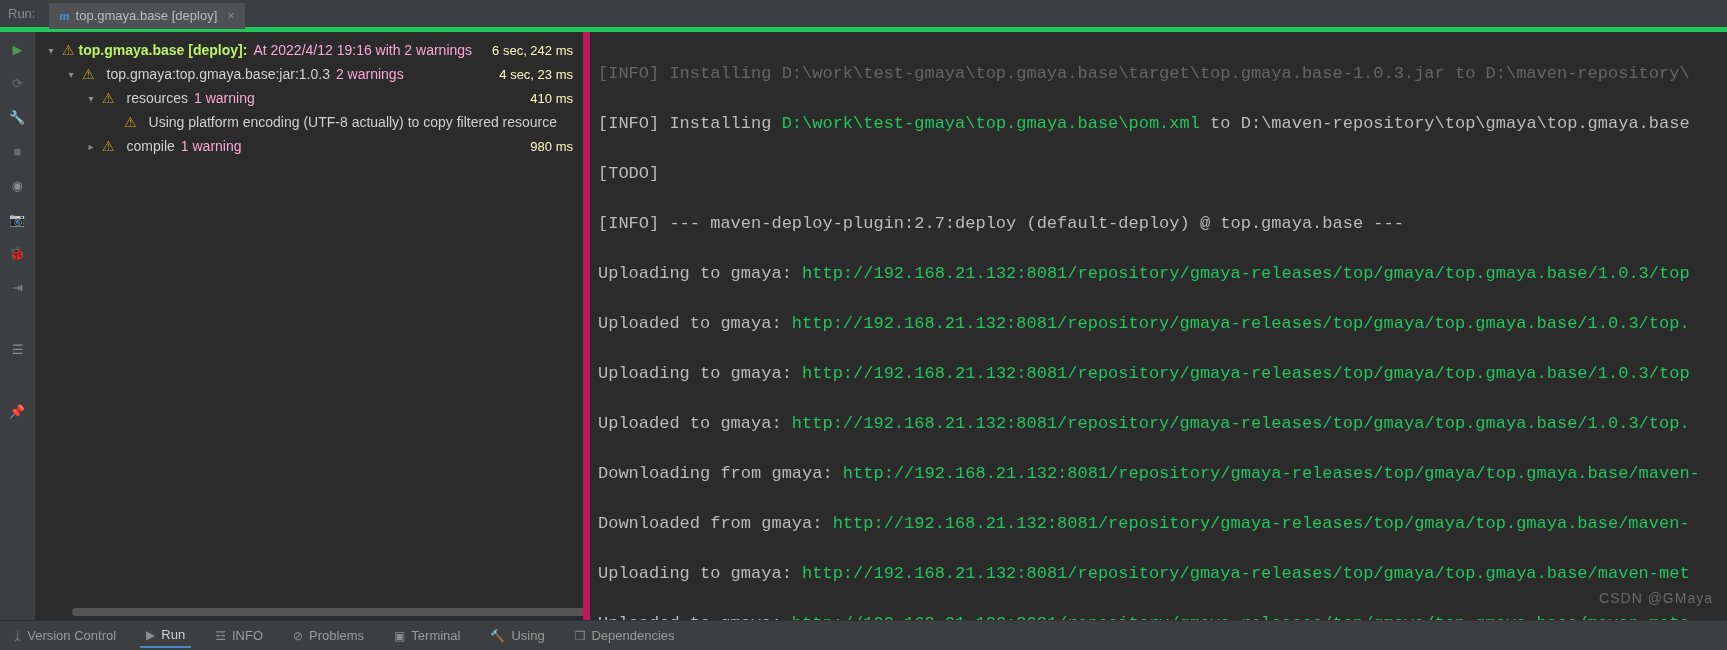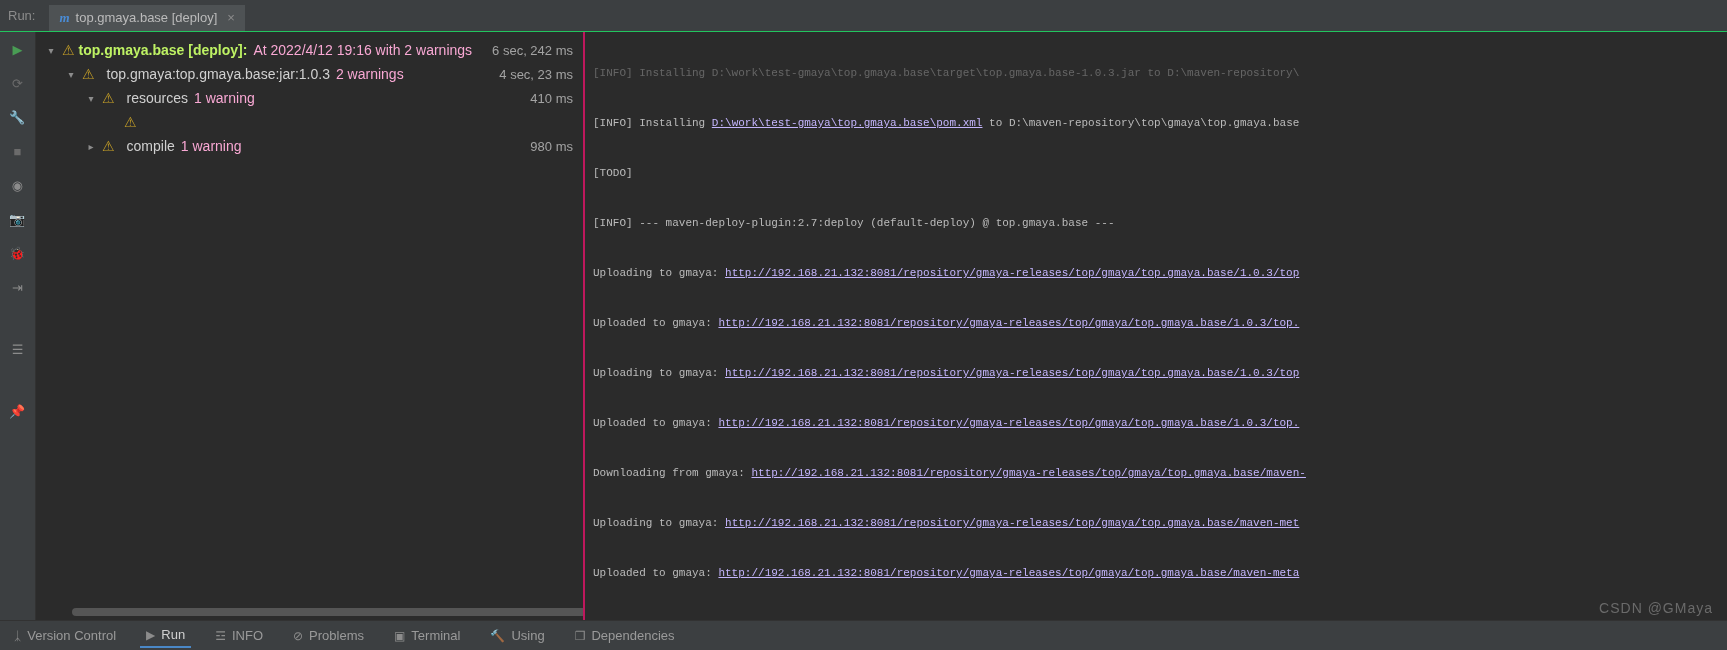--- a/index.html
+++ b/index.html
@@ -1,41 +1,41 @@
 <!DOCTYPE html>
 <html><head>
 <meta charset="utf-8">
 <style>
 * { margin:0; padding:0; box-sizing:border-box; }
 body { background:#2b2b2b; font-family:'Segoe UI',Arial,sans-serif; font-size:13px; color:#bbbbbb; width:1727px; height:650px; overflow:hidden; position:relative; }
-.top-bar { height:32px; display:flex; align-items:center; background:#3c3f41; border-bottom:1px solid #22c55e; padding-left:8px; }
+.top-bar { height:32px; display:flex; align-items:center; background:#3c3f41; border-bottom:5px solid #22c55e; padding-left:8px; }
 .run-label { color:#8c8c8c; margin-right:14px; }
 .tab { display:flex; align-items:center; gap:6px; padding:4px 10px; background:#4e5254; height:26px; margin-top:4px; }
 .tab .m-icon { color:#4a8cd6; font-style:italic; font-weight:bold; font-family:serif; }
 .tab-close { color:#8c8c8c; cursor:pointer; margin-left:4px; }
 .main { display:flex; height:calc(100% - 32px - 30px); }
 .left-gutter { width:36px; background:#3c3f41; display:flex; flex-direction:column; align-items:center; padding-top:8px; gap:16px; border-right:1px solid #323232; }
 .gutter-icon { width:18px; height:18px; display:flex; align-items:center; justify-content:center; color:#8c8c8c; cursor:pointer; }
 .gutter-icon.play { color:#499c54; }
 .gutter-sep { height:12px; }
 .tree-panel { width:547px; background:#2b2b2b; overflow:hidden; position:relative; padding-top:6px; }
 .tree-row { display:flex; align-items:center; height:24px; padding-right:10px; white-space:nowrap; font-size:14px; }
 .tree-row .chev { width:14px; color:#8c8c8c; font-size:10px; text-align:center; cursor:pointer; }
 .warn-icon { color:#c9a227; margin:0 4px; }
 .tree-main { color:#d0d0d0;padding-left:8px; }
 .tree-bold { font-weight:bold; color:#bef264; }
 .tree-sub { color:#f9a8d4; margin-left:6px; }
-.tree-time { color:#a3a3a3; margin-left:auto; font-size:13px; }
-.console { flex:1; background:#2b2b2b; font-family:'Consolas','Courier New',monospace; font-size:11px; line-height:25px; color:#bbbbbb; padding:4px 8px 4px 8px; overflow:hidden; white-space:pre; border-left:2px solid #be185d; }
-.console .link { color:#c4b5fd; text-decoration:underline; cursor:pointer; }
+.tree-time { color:#fef9c3; margin-left:auto; font-size:13px; }
+.console { flex:1; background:#2b2b2b; font-family:'Consolas','Courier New',monospace; font-size:17px; line-height:25px; color:#bbbbbb; padding:4px 8px 4px 8px; overflow:hidden; white-space:pre; border-left:7px solid #be185d; }
+.console .link { color:#22c55e; cursor:pointer; }
 .bottom-bar { position:absolute; bottom:0; left:0; right:0; height:30px; background:#3c3f41; display:flex; align-items:center; border-top:1px solid #323232; padding:0 8px; gap:18px; font-size:13px; }
 .bot-item { display:flex; align-items:center; gap:6px; color:#9a9a9a; cursor:pointer; padding:4px 6px; }
 .bot-item.active { border-bottom:2px solid #4a88c7; color:#d0d0d0; }
 .bot-icon { font-size:12px; color:#8c8c8c; }
-.watermark { position:absolute; right:14px; bottom:34px; color:#6a6a6a; font-size:14px; font-family:Arial,sans-serif; letter-spacing:1px; }
+.watermark { position:absolute; right:14px; bottom:44px; color:#6a6a6a; font-size:14px; font-family:Arial,sans-serif; letter-spacing:1px; }
 .hscroll { position:absolute; bottom:4px; height:8px; background:#555; border-radius:4px; }
 </style>
 </head>
 <body>
 
 <div class="top-bar">
   <span class="run-label">Run:</span>
   <div class="tab">
     <span class="m-icon">m</span>
     <span>top.gmaya.base [deploy]</span>
@@ -76,20 +76,21 @@
     </div>
     <div class="tree-row" style="padding-left:48px">
       <span class="chev">▾</span>
       <span class="warn-icon">⚠</span>
       <span class="tree-main">resources</span>
       <span class="tree-sub">1 warning</span>
       <span class="tree-time">410 ms</span>
     </div>
     <div class="tree-row" style="padding-left:84px">
       <span class="warn-icon">⚠</span>
+      <span class="tree-main">Using platform encoding (UTF-8 actually) to copy filtered resource</span>
     </div>
     <div class="tree-row" style="padding-left:48px">
       <span class="chev">▸</span>
       <span class="warn-icon">⚠</span>
       <span class="tree-main">compile</span>
       <span class="tree-sub">1 warning</span>
       <span class="tree-time">980 ms</span>
     </div>
     <div class="hscroll" style="left:36px;width:520px"></div>
   </div>
@@ -97,20 +98,21 @@
   <div class="console">
 <div style="opacity:.4"><span>[INFO] Installing D:\work\test-gmaya\top.gmaya.base\target\top.gmaya.base-1.0.3.jar to D:\maven-repository\</span></div>
 <div><span>[INFO] Installing </span><span class="link">D:\work\test-gmaya\top.gmaya.base\pom.xml</span><span> to D:\maven-repository\top\gmaya\top.gmaya.base</span></div>
 <div>[TODO]</div>
 <div>[INFO] --- maven-deploy-plugin:2.7:deploy (default-deploy) @ top.gmaya.base ---</div>
 <div><span>Uploading to gmaya: </span><span class="link">http://192.168.21.132:8081/repository/gmaya-releases/top/gmaya/top.gmaya.base/1.0.3/top</span></div>
 <div><span>Uploaded to gmaya: </span><span class="link">http://192.168.21.132:8081/repository/gmaya-releases/top/gmaya/top.gmaya.base/1.0.3/top.</span></div>
 <div><span>Uploading to gmaya: </span><span class="link">http://192.168.21.132:8081/repository/gmaya-releases/top/gmaya/top.gmaya.base/1.0.3/top</span></div>
 <div><span>Uploaded to gmaya: </span><span class="link">http://192.168.21.132:8081/repository/gmaya-releases/top/gmaya/top.gmaya.base/1.0.3/top.</span></div>
 <div><span>Downloading from gmaya: </span><span class="link">http://192.168.21.132:8081/repository/gmaya-releases/top/gmaya/top.gmaya.base/maven-</span></div>
+<div><span>Downloaded from gmaya: </span><span class="link">http://192.168.21.132:8081/repository/gmaya-releases/top/gmaya/top.gmaya.base/maven-</span></div>
 <div><span>Uploading to gmaya: </span><span class="link">http://192.168.21.132:8081/repository/gmaya-releases/top/gmaya/top.gmaya.base/maven-met</span></div>
 <div><span>Uploaded to gmaya: </span><span class="link">http://192.168.21.132:8081/repository/gmaya-releases/top/gmaya/top.gmaya.base/maven-meta</span></div>
 
 
 
 
 
 
 <div></div>
 

